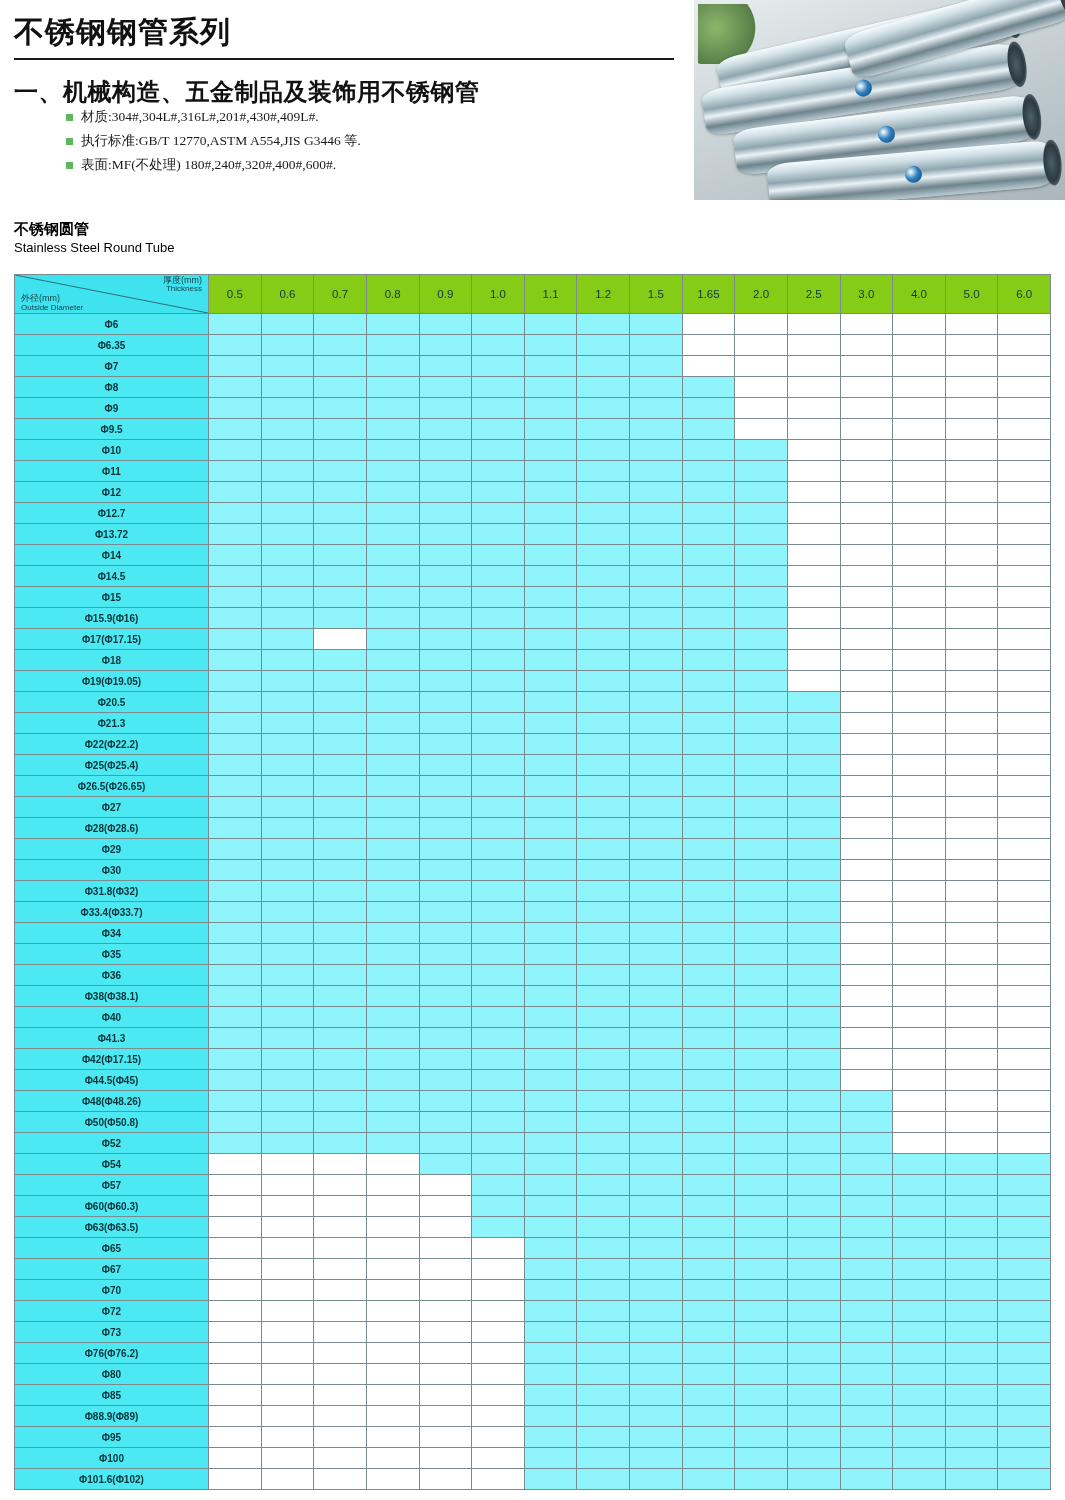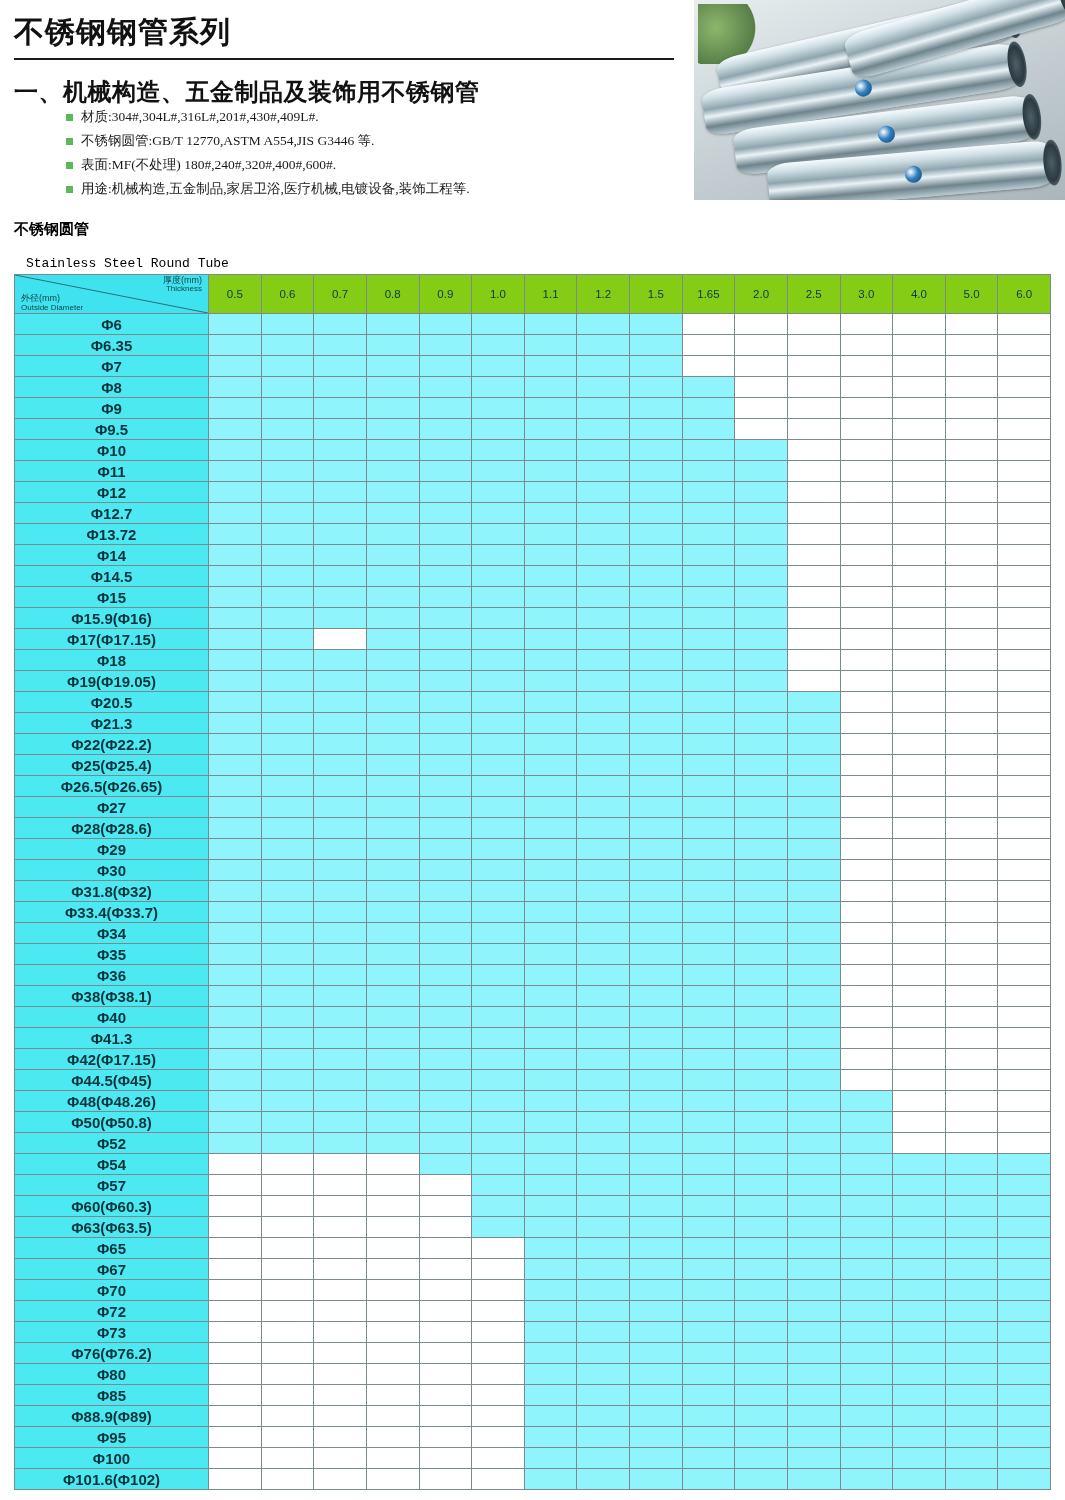--- a/index.html
+++ b/index.html
@@ -118,25 +118,24 @@
   .tbl-label-cn {
     position: absolute;
     left: 14px;
     top: 220px;
     font-size: 15px;
     font-weight: bold;
     text-align: right;
   }
   .tbl-label-en {
     position: absolute;
-    left: 26px;
+    left: 14px;
     top: 240px;
     font-size: 13px;
-    font-family: Liberation Mono, monospace;
-    margin-top: 16px;
+    font-family: Liberation Sans, sans-serif;
   }
   
   .table-wrap {
     position: absolute;
     left: 14px;
     top: 274px;
     width: 1037px;
   }
   table.spec {
     border-collapse: collapse;
@@ -196,21 +195,21 @@
   th.thick {
     background: #84cc16;
     color: #083b40;
     font-weight: normal;
     font-size: 11.5px;
     height: 38px;
   }
   td.od {
     background: #4ce9f3;
     font-weight: bold;
-    font-size: 15px;
+    font-size: 10px;
     color: #06343a;
     text-align: center;
     letter-spacing: 0;
   }
   td.on {
     background: #8ff4fb;
   }
   td.off {
     background: #ffffff;
   }
@@ -224,29 +223,25 @@
   <div class="rule"></div>
   <div class="section-title">一、机械构造、五金制品及装饰用不锈钢管</div>
 
   <div class="bullets">
     <div class="bullet">
       <span class="sq"></span>
       <span>材质:304#,304L#,316L#,201#,430#,409L#.</span>
     </div>
     <div class="bullet">
       <span class="sq"></span>
-      <span>不锈钢圆管:GB/T 12770,ASTM A554,JIS G3446 等.</span>
+      <span>执行标准:GB/T 12770,ASTM A554,JIS G3446 等.</span>
     </div>
     <div class="bullet">
       <span class="sq"></span>
       <span>表面:MF(不处理) 180#,240#,320#,400#,600#.</span>
-    </div>
-    <div class="bullet">
-      <span class="sq"></span>
-      <span>用途:机械构造,五金制品,家居卫浴,医疗机械,电镀设备,装饰工程等.</span>
     </div>
   </div>
 
   <div class="photo">
     <div class="sky"></div>
     <div class="leaf"></div>
     <div class="tube" style="left:22px; top:26px; width:300px; transform:rotate(-13deg);">
         <span class="dot"></span>
         <span class="cap"></span>
       </div>

